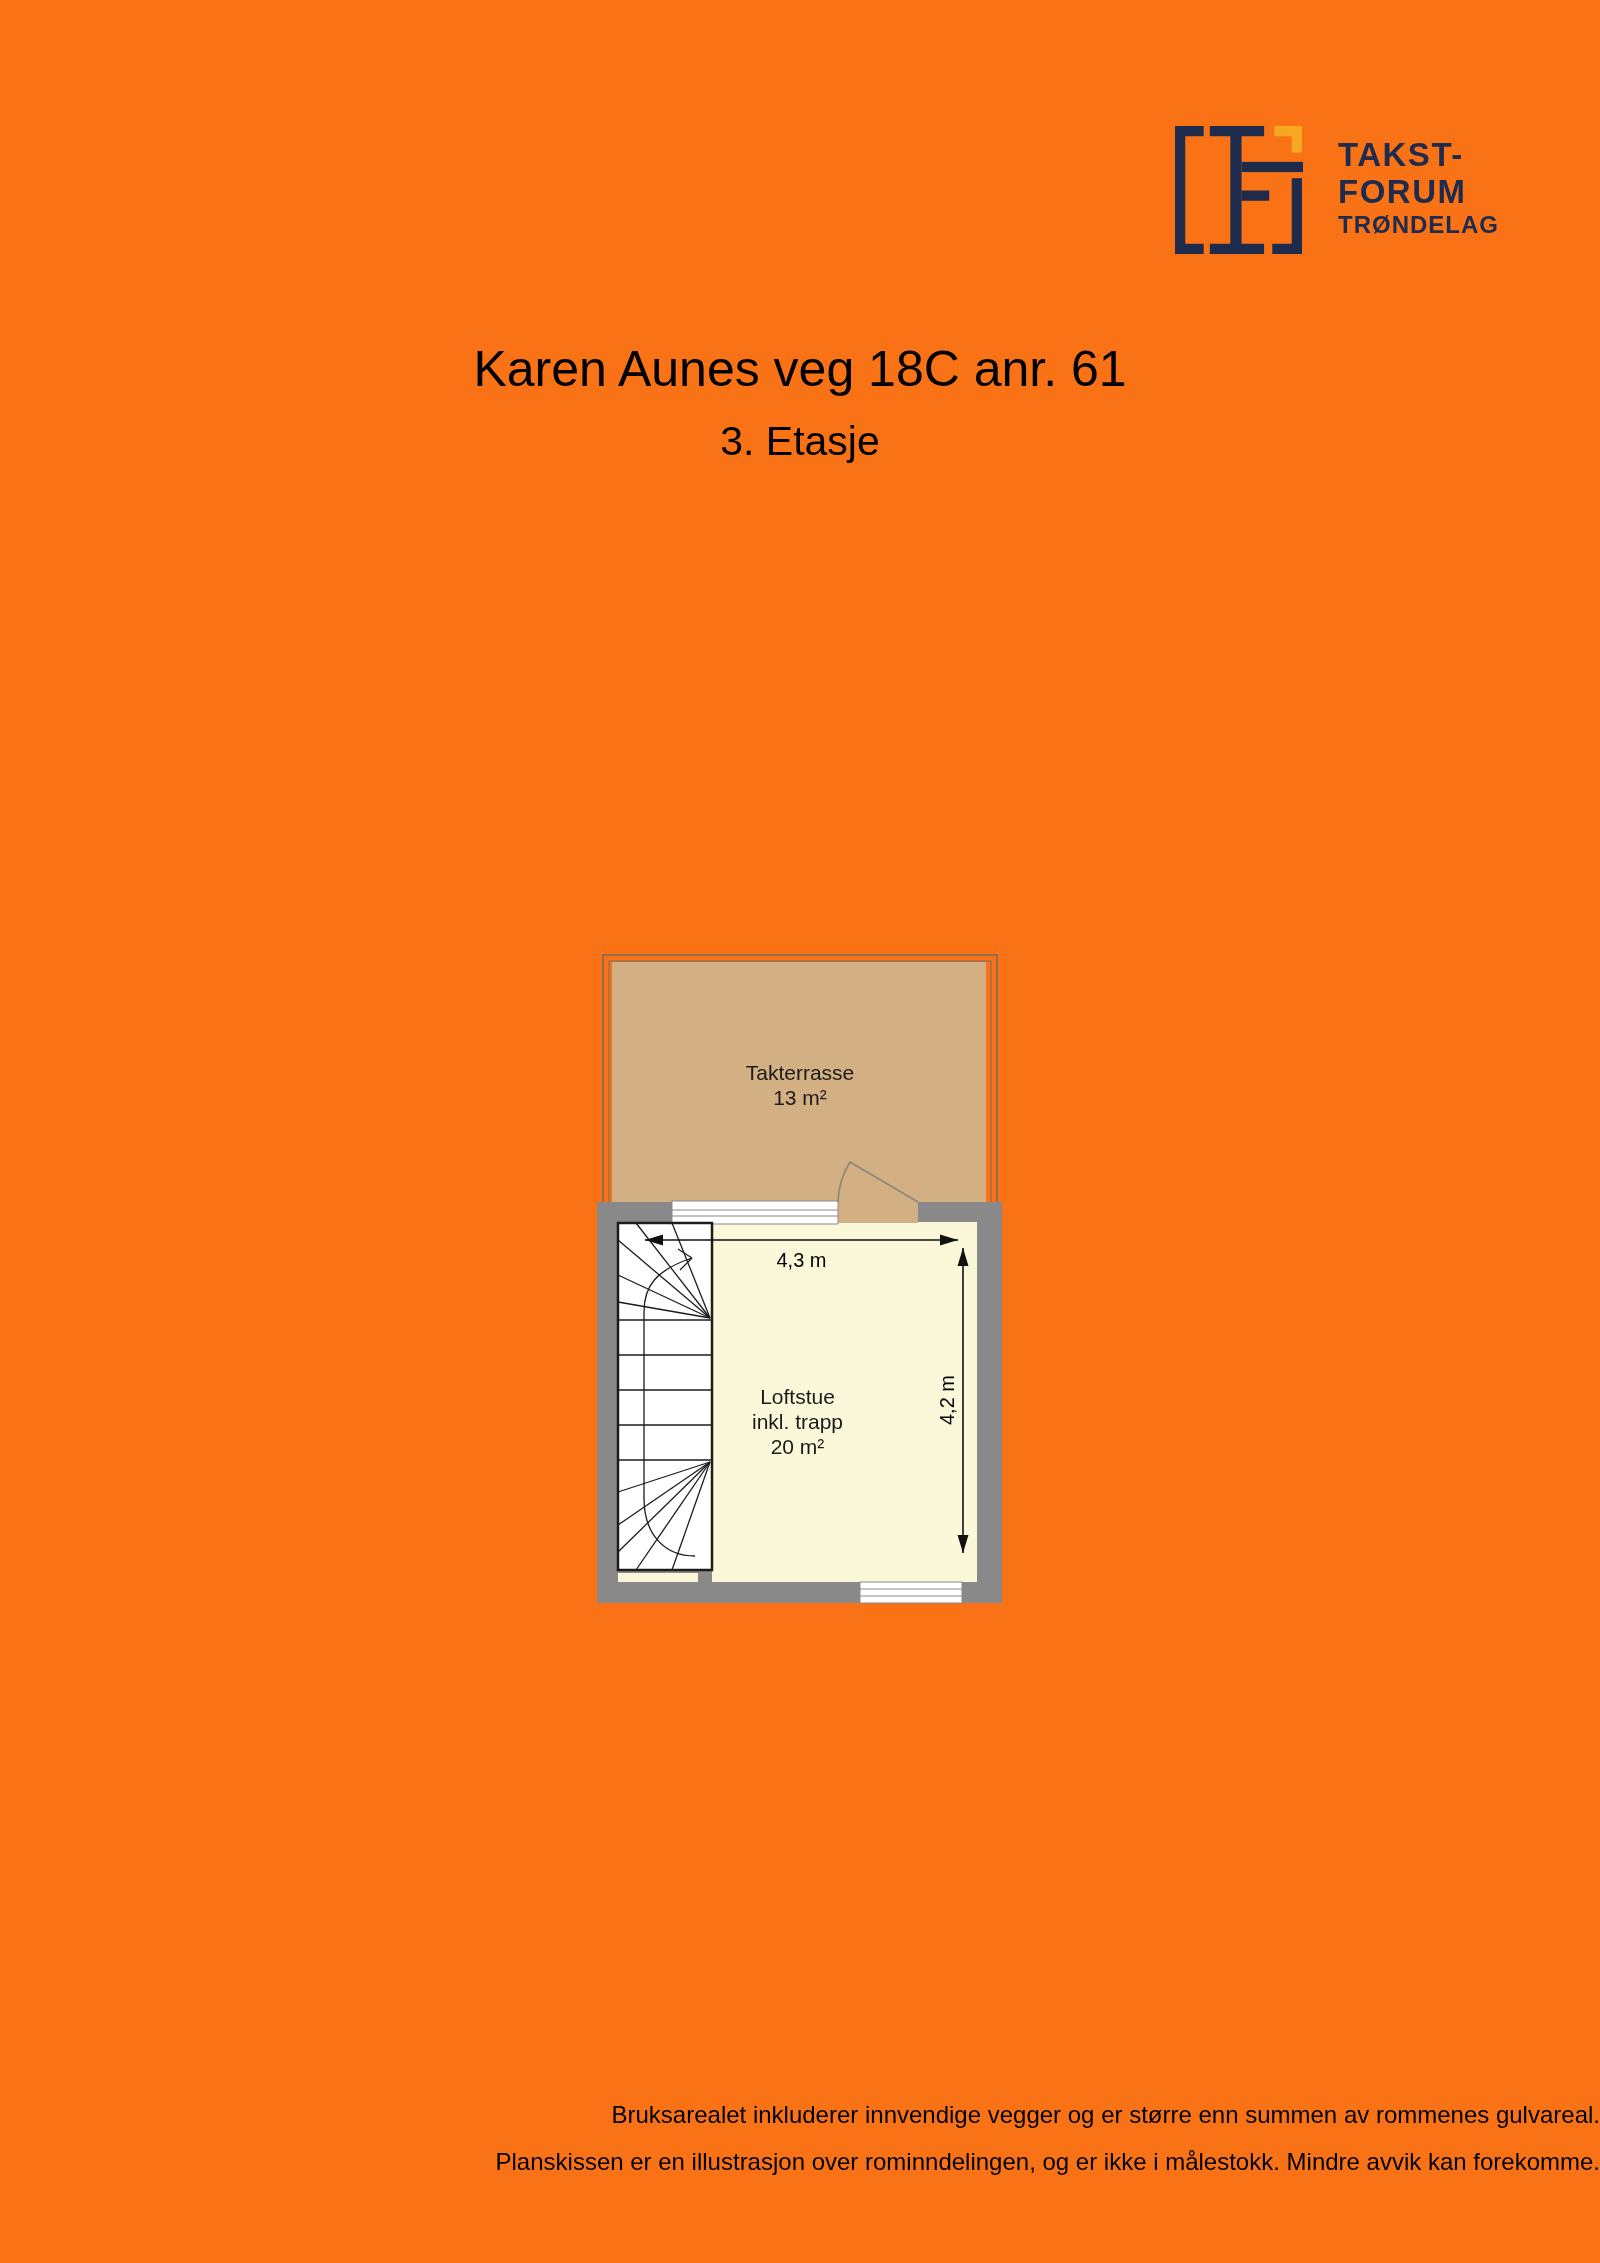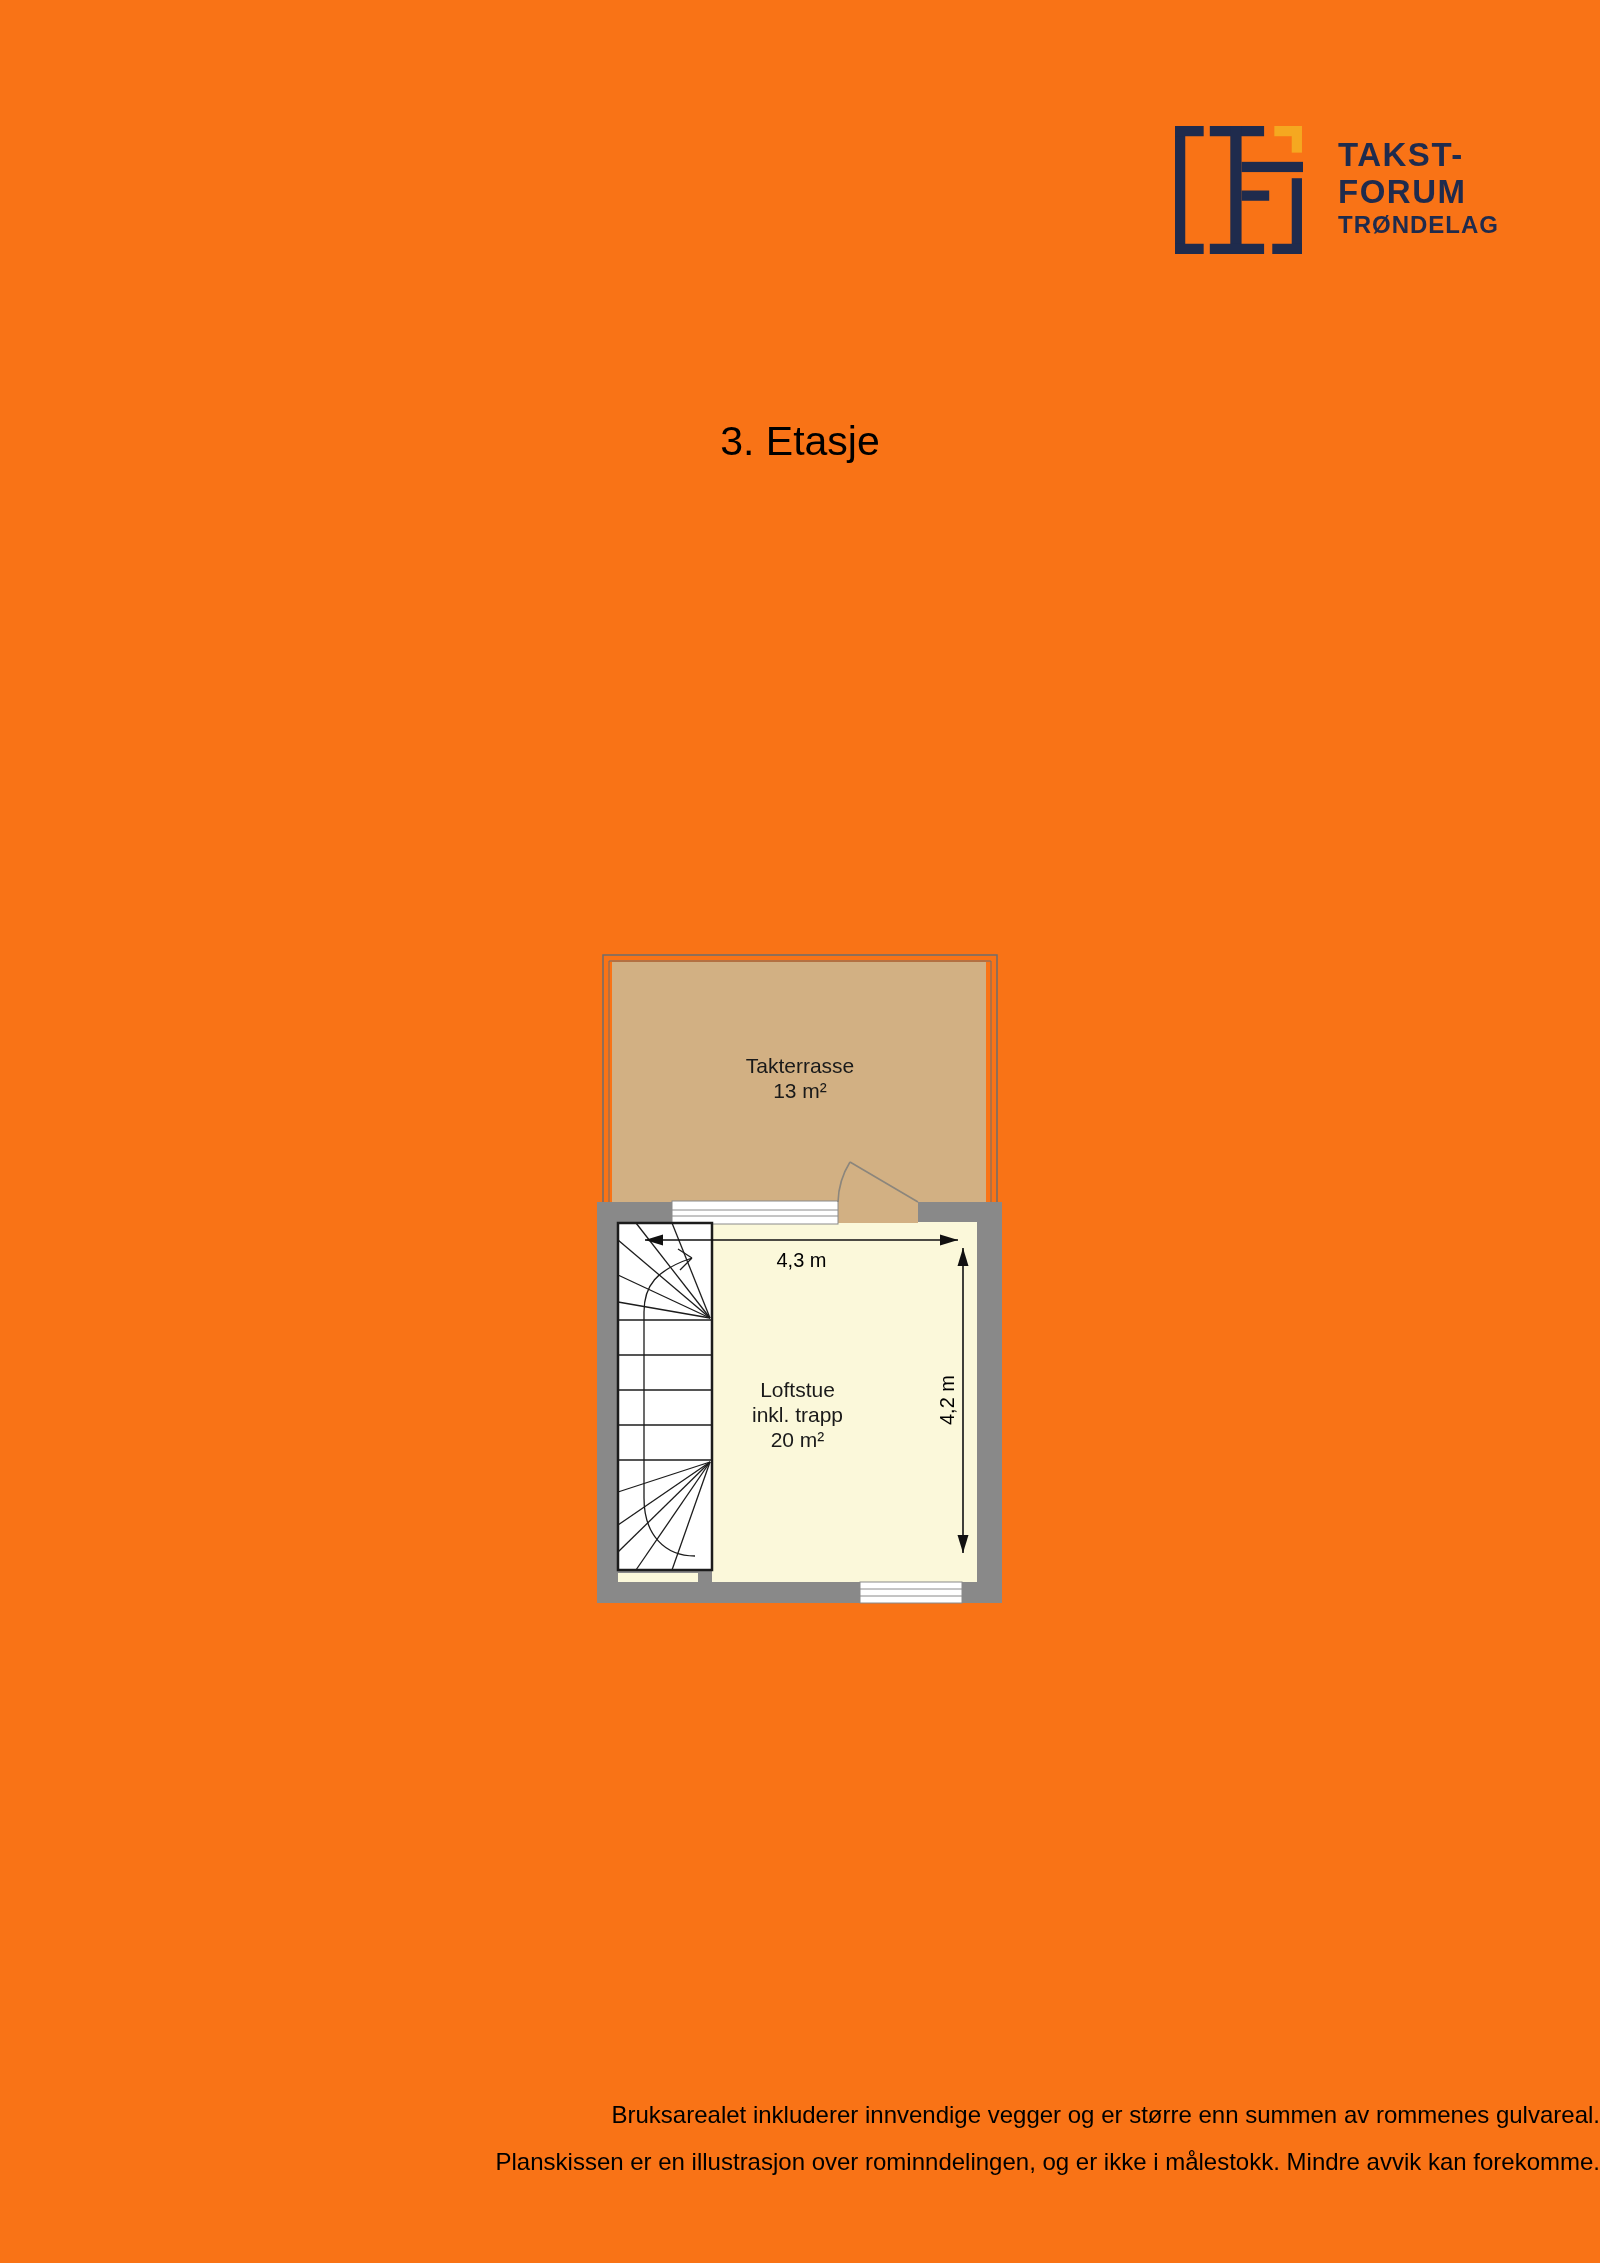--- a/index.html
+++ b/index.html
@@ -9,21 +9,21 @@
   
   .logo-mark{position:absolute;left:1175px;top:126px;width:128px;height:128px;}
   .logo-line{position:absolute;left:1338px;color:#1f2b4d;font-weight:bold;white-space:nowrap;}
   .logo-big{font-size:33px;letter-spacing:1.5px;line-height:33px;}
   .logo-small{font-size:24px;letter-spacing:1px;line-height:24px;}
   
   .title{left:0;top:341px;width:1600px;text-align:center;font-size:50px;line-height:56px;}
   .subtitle{left:0;top:418px;width:1600px;text-align:center;font-size:41px;line-height:46px;}
   
   .plan{left:590px;top:940px;width:420px;height:680px;}
-  .plan-label{position:absolute;text-align:center;font-size:21px;line-height:25px;color:#1a1a1a;}
+  .plan-label{position:absolute;text-align:center;font-size:21px;line-height:25px;color:#1a1a1a;margin-top:7px;}
   .dim-label{position:absolute;text-align:center;font-size:20px;line-height:22px;color:#000;}
   
   .footer-line{left:0;width:1600px;text-align:right;font-size:24px;line-height:30px;}
   .f1{top:2100px;} .f2{top:2147px;}
 </style>
 </head>
 <body>
 
 <div class="page">
 
@@ -44,20 +44,21 @@
       <g fill="#f5a820">
         <rect x="97" y="0" width="27" height="10"></rect>
         <rect x="114" y="0" width="10" height="26"></rect>
       </g>
     </svg>
     <div class="logo-line logo-big" style="top:138px;">TAKST-</div>
     <div class="logo-line logo-big" style="top:175px;">FORUM</div>
     <div class="logo-line logo-small" style="top:213px;">TRØNDELAG</div>
   </div>
 
+  <div class="abs title">Karen Aunes veg 18C anr. 61</div>
   <div class="abs subtitle">3. Etasje</div>
 
   <div class="abs plan">
     <svg width="420" height="680" viewBox="0 0 420 680" xmlns="http://www.w3.org/2000/svg">
 
       <rect x="22" y="22" width="374" height="240" fill="#d2b083"></rect>
       <polyline points="13,262 13,15 407,15 407,262" fill="none" stroke="#6e6e6e" stroke-width="1.5"></polyline>
       <polyline points="19,262 19,21 401,21 401,262" fill="none" stroke="#6e6e6e" stroke-width="1"></polyline>
 
       <rect x="28" y="282" width="359" height="360" fill="#fbf8da"></rect>

